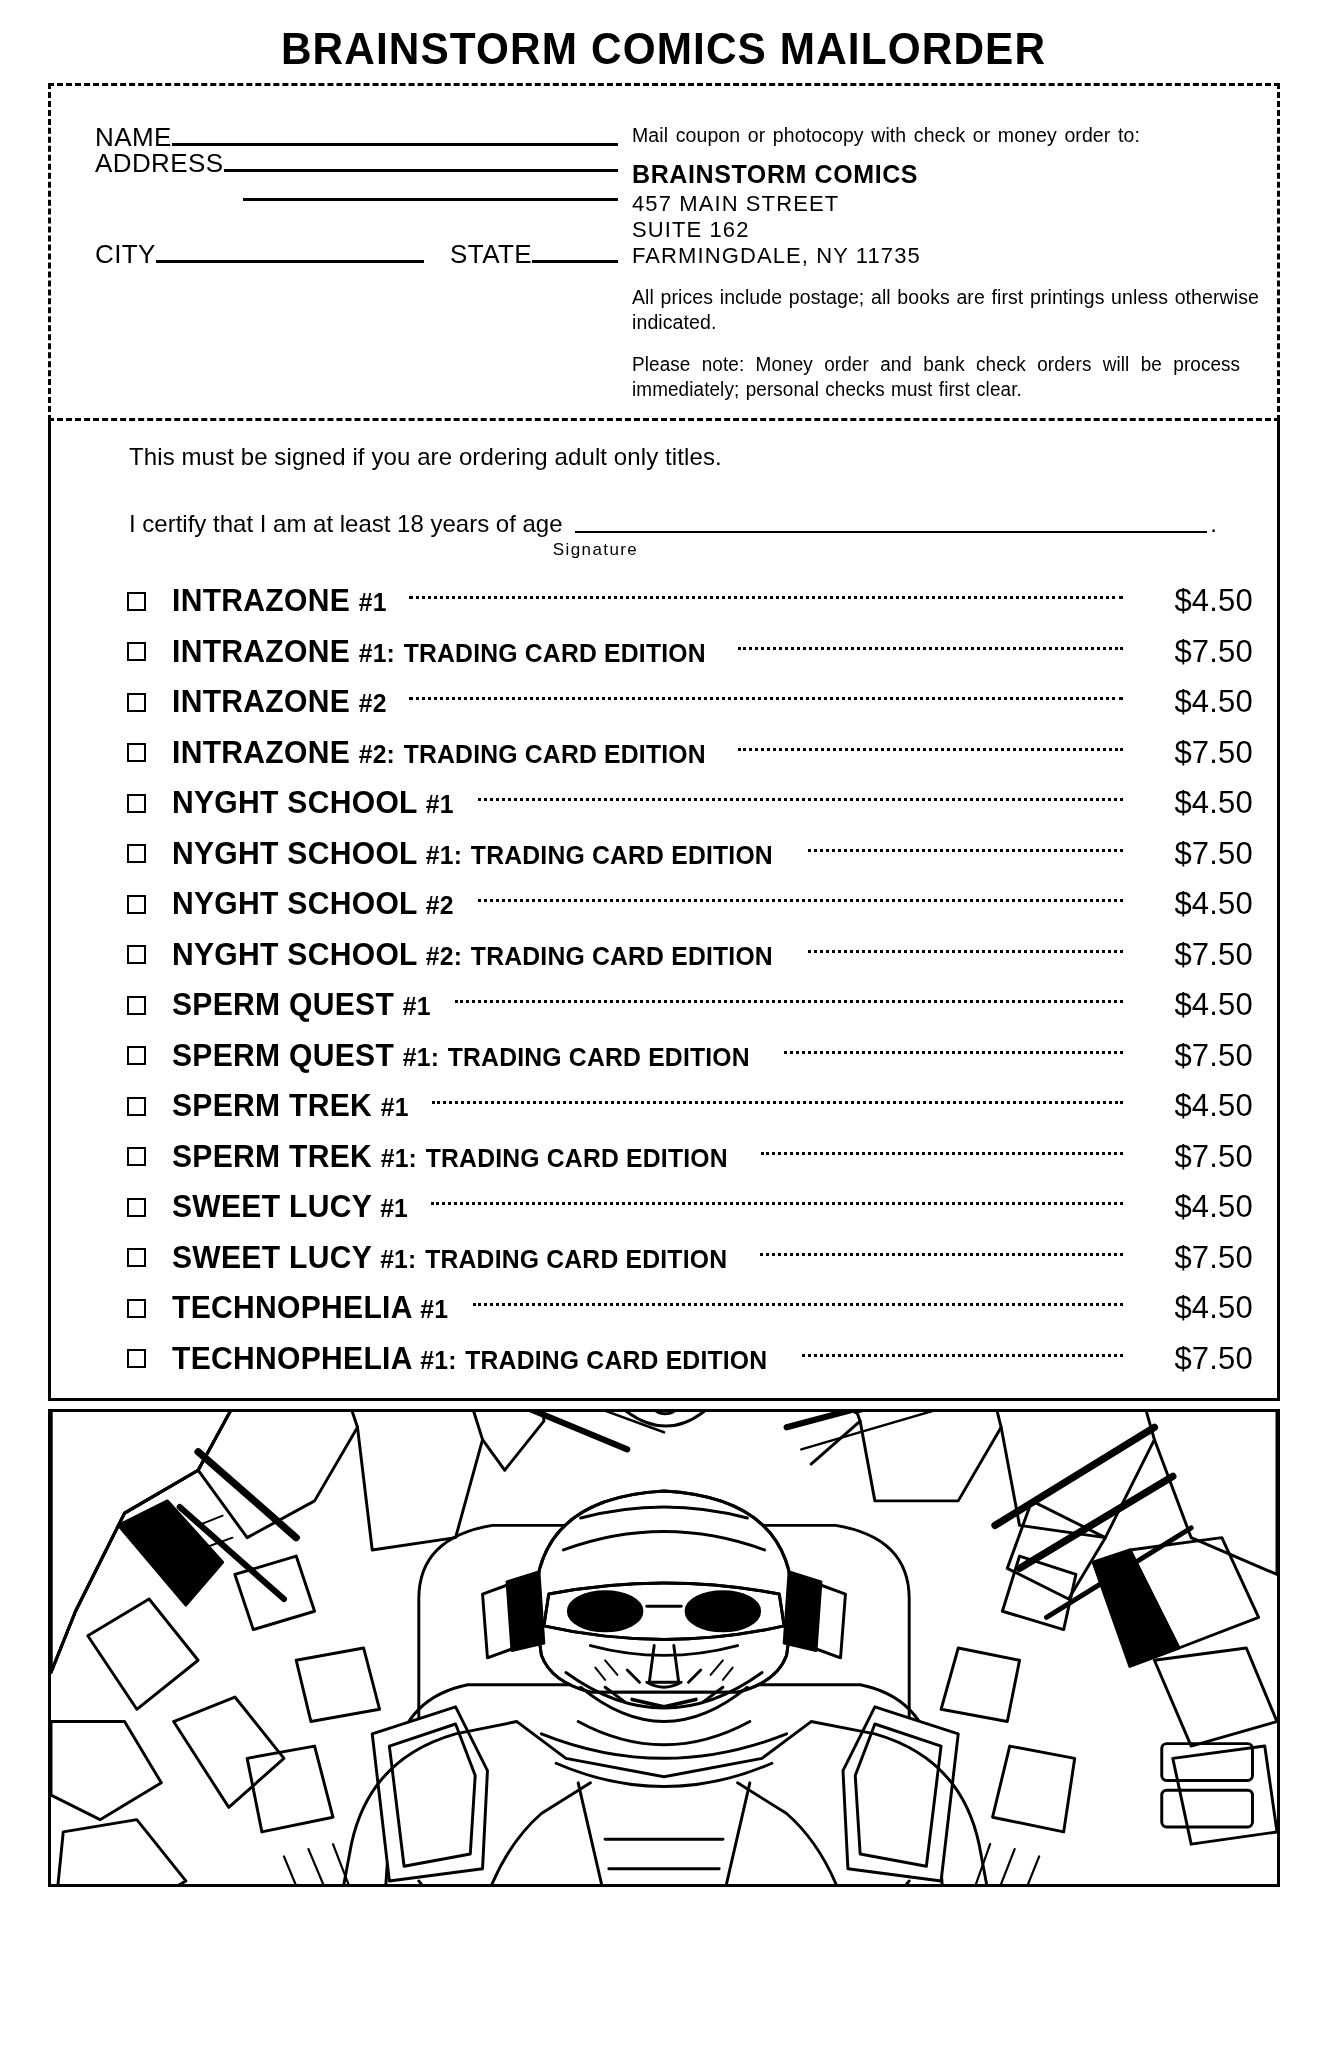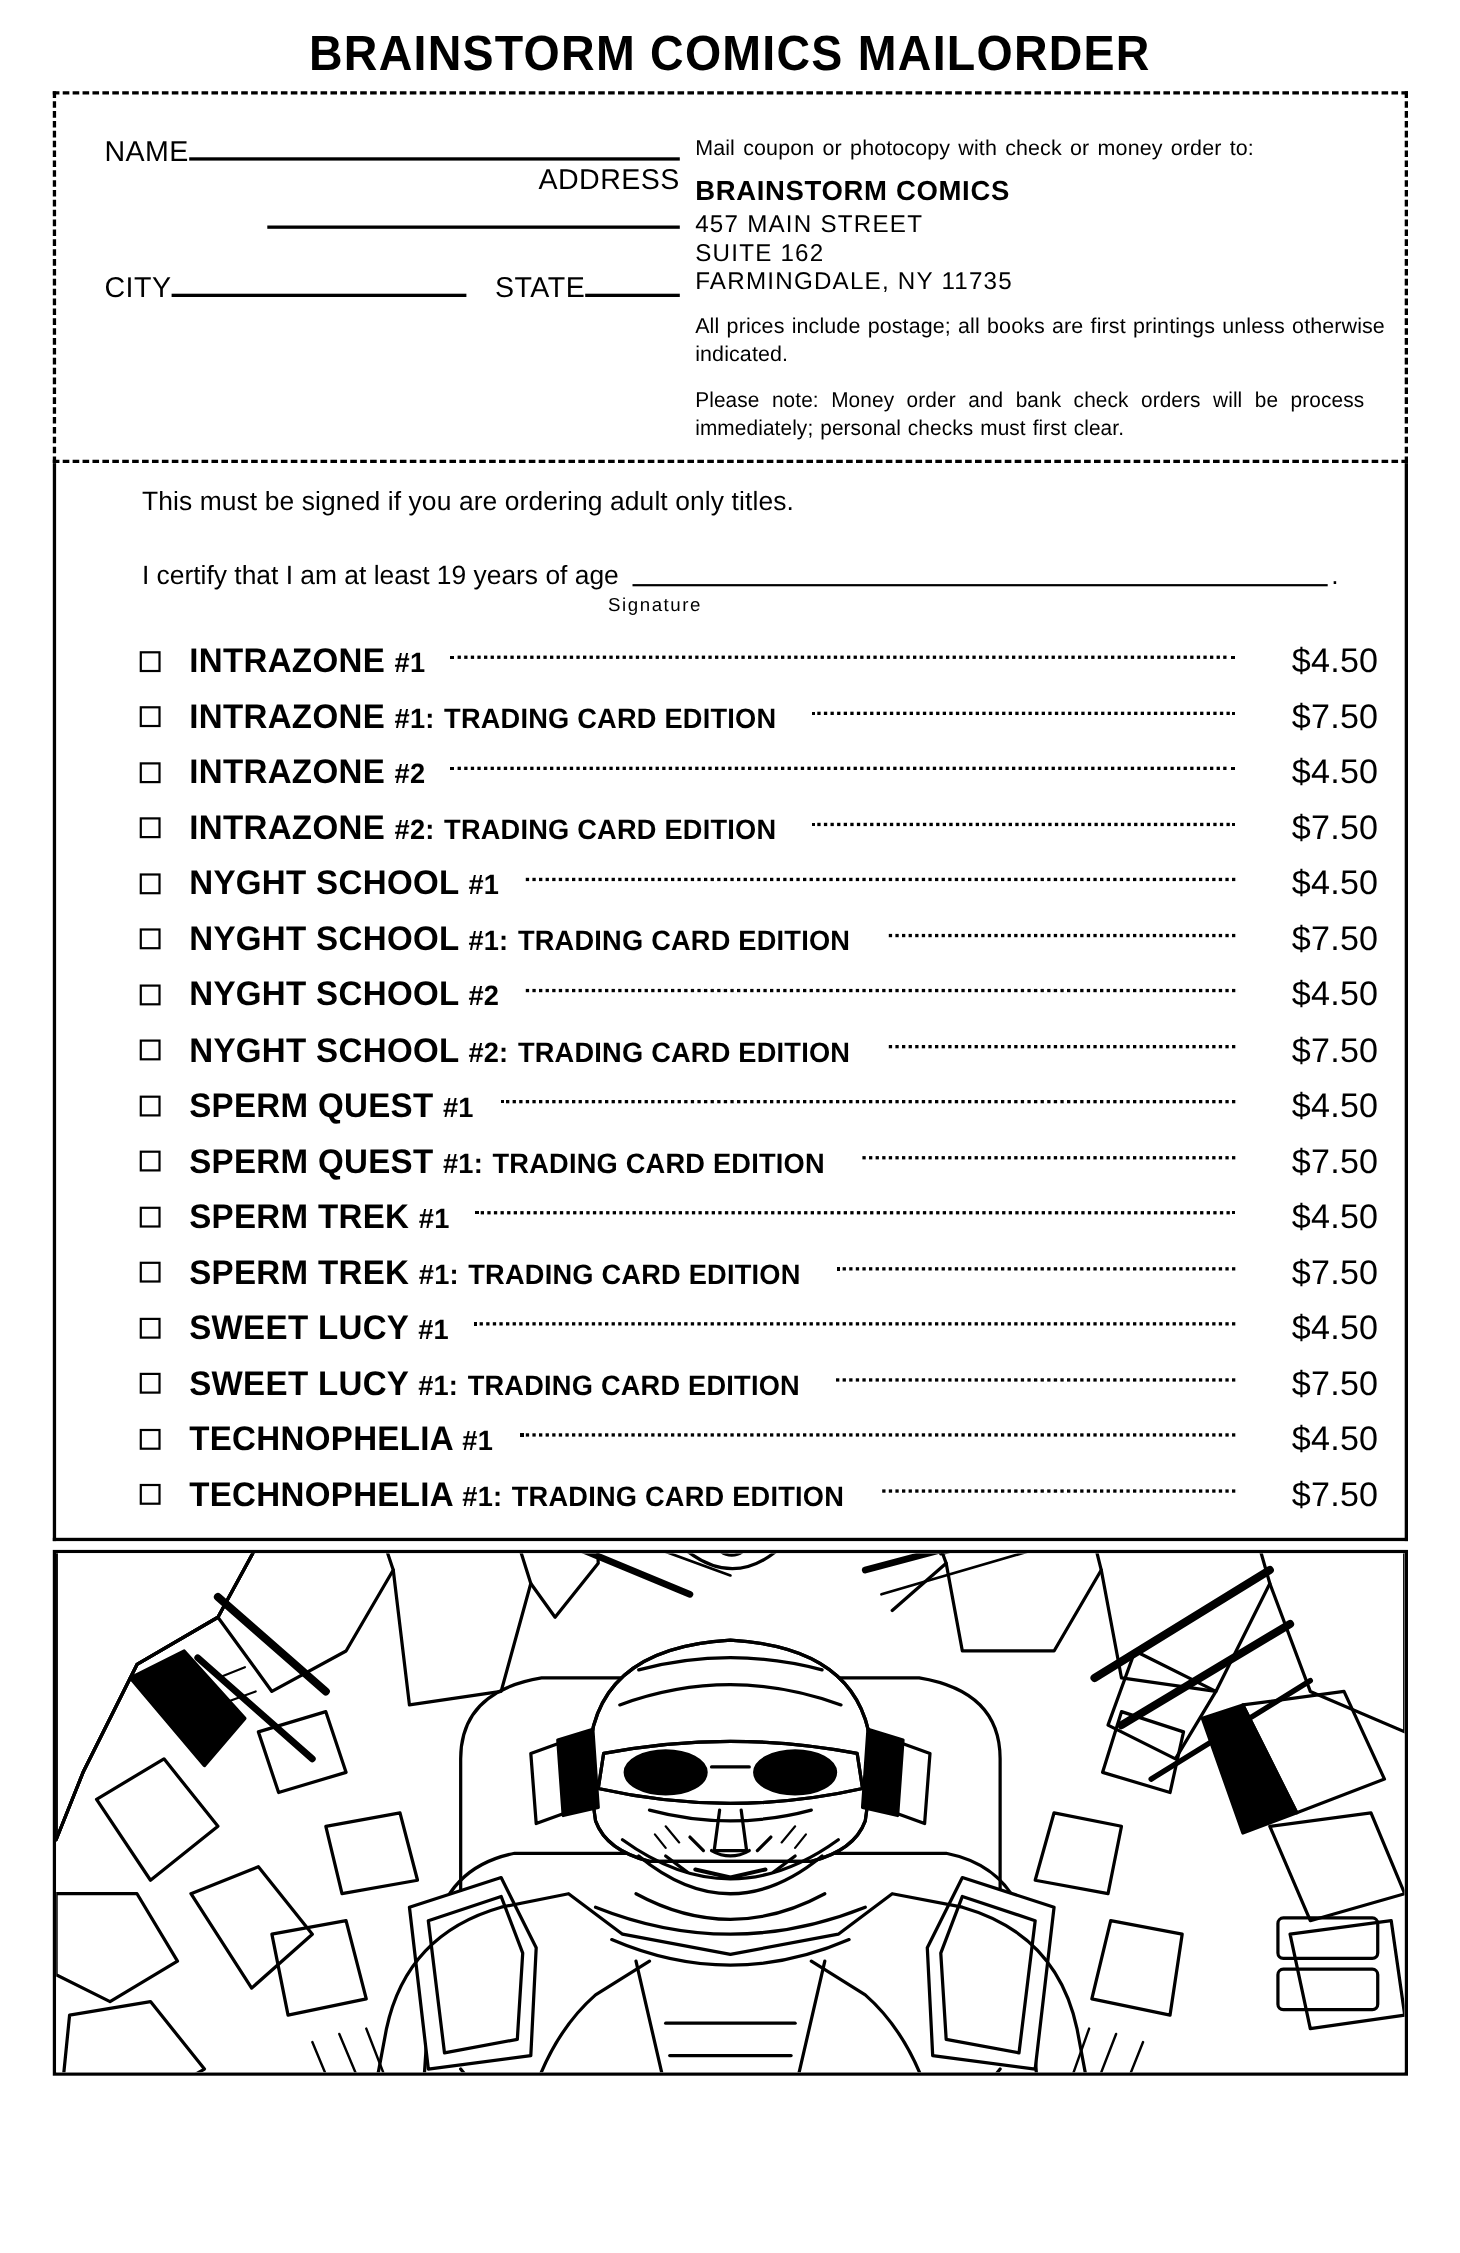--- a/index.html
+++ b/index.html
@@ -34,21 +34,21 @@
   }
   .coupon-left { width: 545px; position: relative; padding-left: 22px; padding-top: 14px;}
   .coupon-right { flex: 1; padding-top: 12px; padding-left: 14px; }
 
   .field-row { display: flex; align-items: flex-end; font-size: 26px; letter-spacing: .4px; }
   .field-label { white-space: pre; line-height: 1; }
   .rule { border-bottom: 3px solid #000; flex: 1; height: 0; margin-bottom: 4px; }
   .rule.fixed { flex: none; }
 
   .r-name { }
-  .r-addr { margin-bottom: 22px; flex-direction: column; }
+  .r-addr { margin-bottom: 22px; }
   .r-addr2 { margin-bottom: 36px; padding-left: 148px; }
   .r-city { margin-bottom: 32px; }
   .r-zip  { }
 
   .gap-sm { width: 26px; }
 
   .mail-intro {
     font-size: 19.5px; line-height: 1.34; letter-spacing: .1px;
     margin-bottom: 12px; word-spacing: 2px;
   }
@@ -162,21 +162,21 @@
       <div class="note-p cond">Please note: Money order and bank check orders will be process immediately; personal checks must first clear.</div>
     </div>
 
   </div>
 
   <div class="body-box">
 
     <div class="cert">
       <div class="cert-line1">This must be signed if you are ordering adult only titles.</div>
       <div class="cert-line2">
-        <span>I certify that I am at least 19 years of age</span>
+        <span>I certify that I am at least 18 years of age</span>
         <span class="sig-rule"></span>
         <span class="dot">.</span>
       </div>
       <div class="sig-label">Signature</div>
     </div>
 
     <div class="list">
         <div class="item">
           <span class="cbox"></span>
           <span class="iname"><span>INTRAZONE</span> <span class="sub">#1</span></span>

